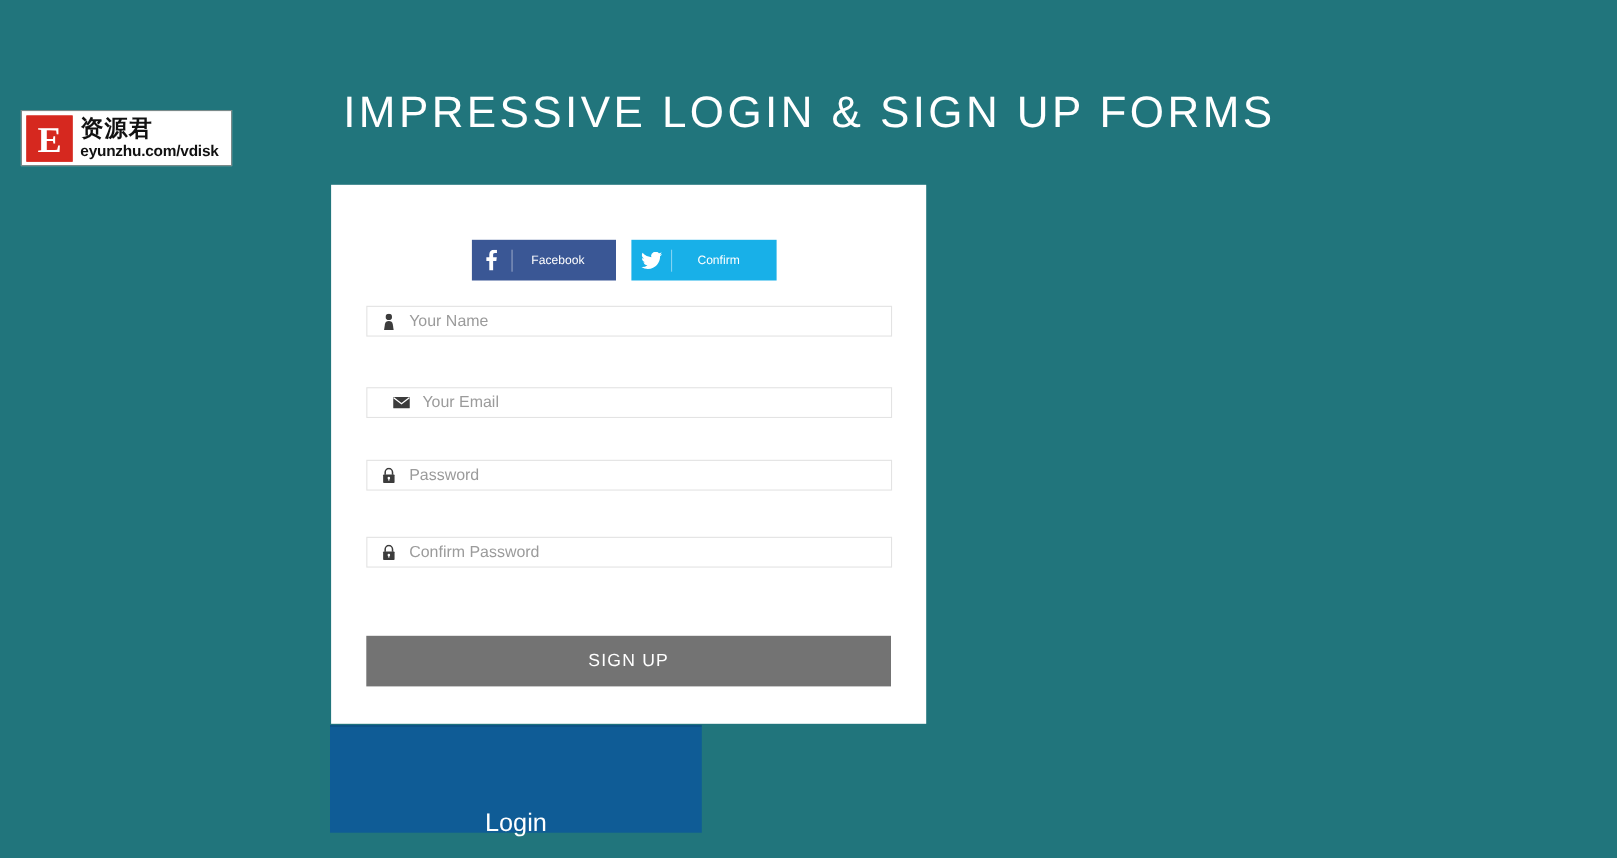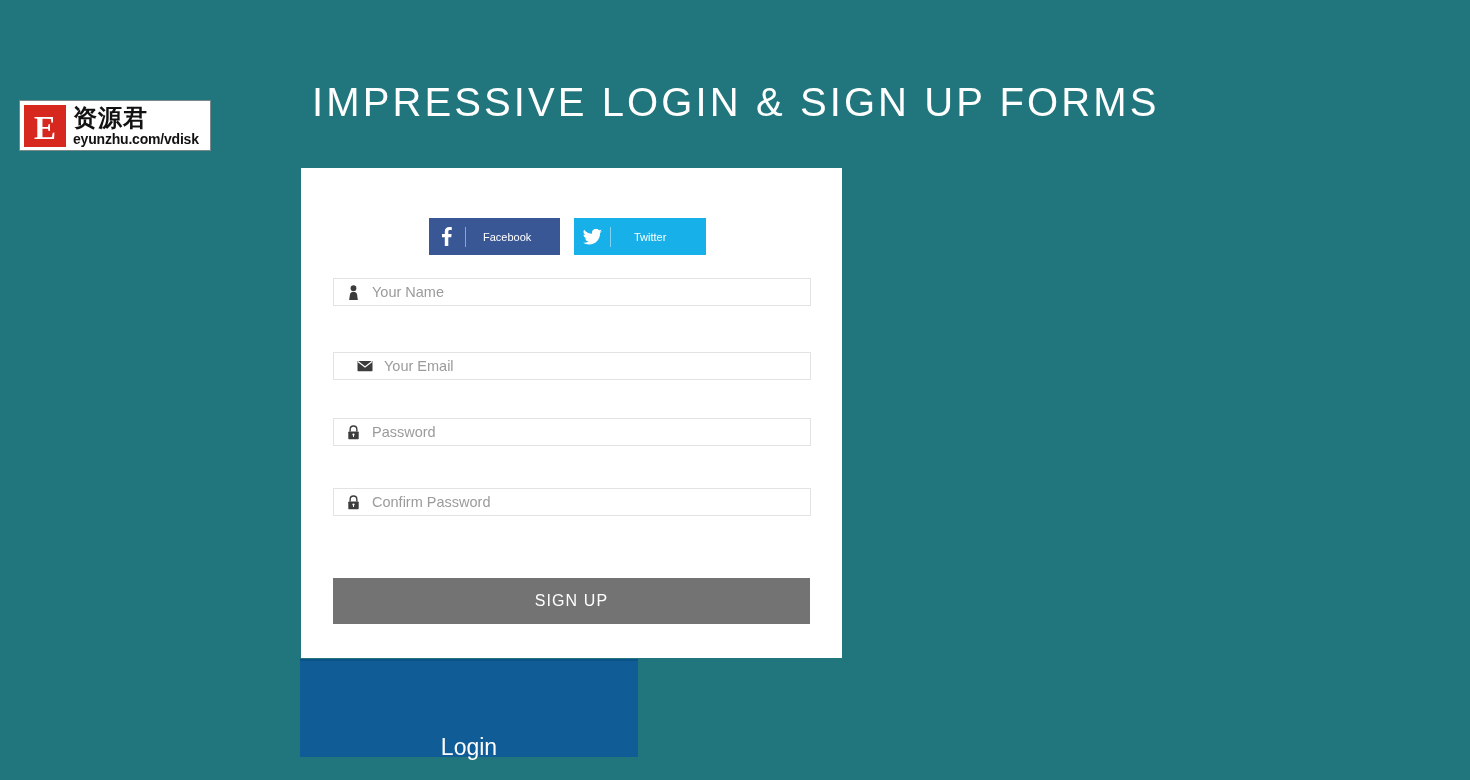--- a/index.html
+++ b/index.html
@@ -43,21 +43,21 @@
   }
   #logo-text-wrap {
     margin-left: 7px;
     display: flex;
     flex-direction: column;
     justify-content: center;
     line-height: 1;
   }
   #logo-cn {
     font-family: "DejaVu Sans", sans-serif;
-    font-size: 24px;
+    font-size: 21px;
     font-weight: bold;
     color: #111111;
     letter-spacing: 1px;
   }
   #logo-url {
     font-family: "Liberation Sans", sans-serif;
     font-size: 14px;
     font-weight: bold;
     color: #111111;
     margin-top: 2px;
@@ -229,21 +229,21 @@
       <span class="social-label">Facebook</span>
     </button>
 
     <button class="social-btn" id="twitter-button">
       <span class="social-ico">
         <svg width="19" height="16" viewBox="0 0 24 20" aria-hidden="true">
           <path fill="#ffffff" d="M24 2.37a9.8 9.8 0 0 1-2.83.78A4.94 4.94 0 0 0 23.34 0.37a9.86 9.86 0 0 1-3.13 1.2A4.92 4.92 0 0 0 11.6 6.03a13.96 13.96 0 0 1-10.14-5.14 4.92 4.92 0 0 0 1.52 6.57 4.9 4.9 0 0 1-2.23-0.62v0.06a4.93 4.93 0 0 0 3.95 4.83 4.96 4.96 0 0 1-2.22 0.08 4.93 4.93 0 0 0 4.6 3.42A9.88 9.88 0 0 1 0 17.3a13.94 13.94 0 0 0 7.55 2.21c9.05 0 14-7.5 14-14 0-0.21 0-0.43-0.02-0.64A10 10 0 0 0 24 2.37z"></path>
         </svg>
       </span>
       <span class="social-sep"></span>
-      <span class="social-label">Twitter</span>
+      <span class="social-label">Confirm</span>
     </button>
 
   </div>
 
   <div class="field-row" id="field-name">
     <span class="field-icon">
       <svg width="13" height="15" viewBox="0 0 14 16" aria-hidden="true">
         <circle cx="7" cy="3.3" r="3.1" fill="#3c3c3c"></circle>
         <path fill="#3c3c3c" d="M7 7.2c-2.1 0-3.5 1.1-3.8 3L2.3 16h9.4l-0.9-5.8c-0.3-1.9-1.7-3-3.8-3z"></path>
       </svg>

